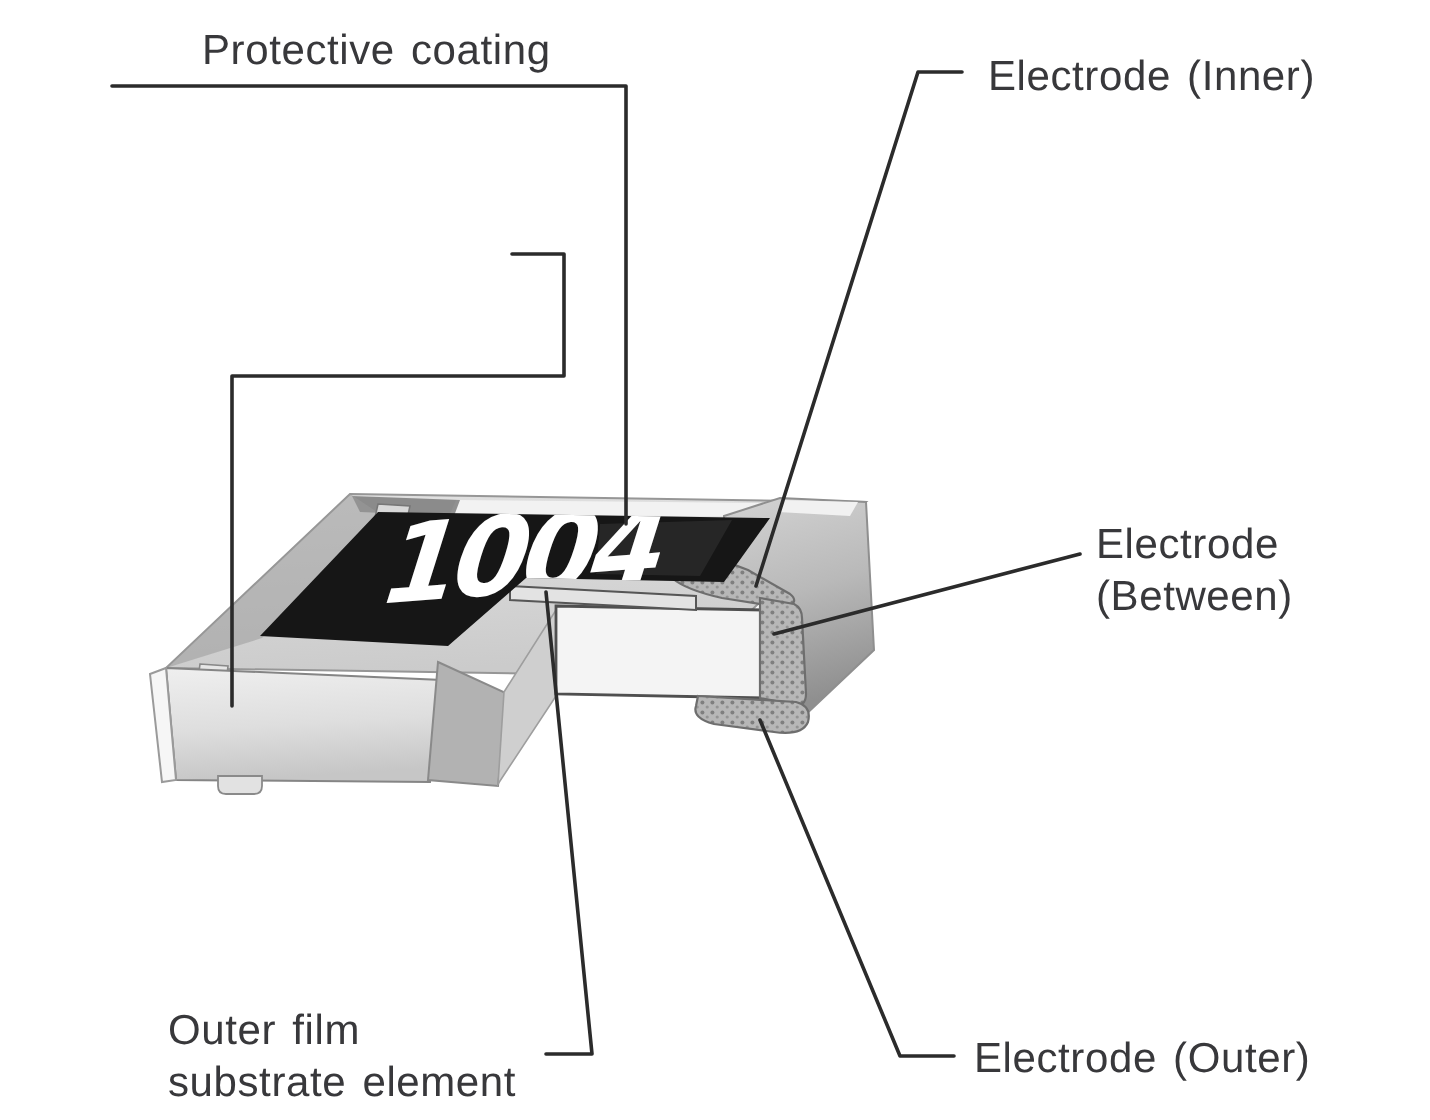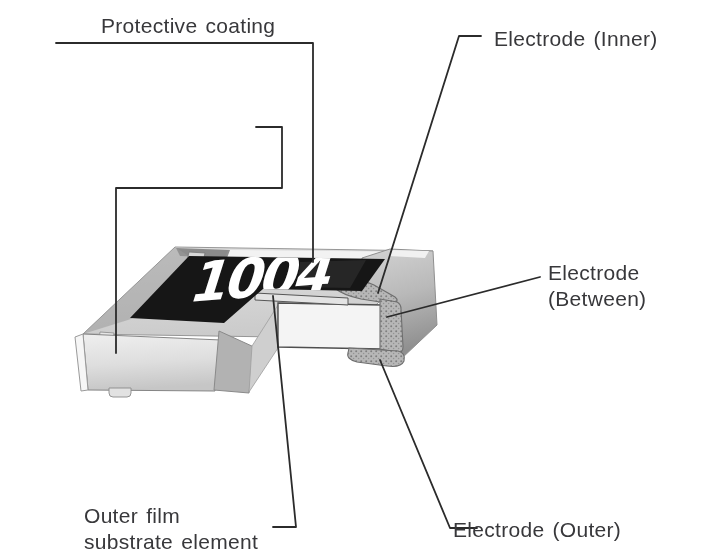--- a/index.html
+++ b/index.html
@@ -19,21 +19,21 @@
     letter-spacing:0.3px;
     word-spacing:2px;
     white-space:nowrap;
     font-weight:400;
   }
   .lbl-protective{left:56px;top:13px;margin-left:45px;}
   .lbl-alumina{left:56px;top:114px;}
   .lbl-inner{left:494px;top:26px;text-align:right;}
   .lbl-between{left:548px;top:260px;}
   .lbl-thickfilm{left:84px;top:503px;}
-  .lbl-outer{left:453px;top:517px;}
+  .lbl-outer{left:487px;top:517px;}
 </style>
 </head>
 <body>
 
 <div class="stage">
 
   <svg width="715" height="560" viewBox="0 0 715 560">
     <defs>
       <linearGradient id="gradTop" x1="0" y1="0" x2="0.25" y2="1">
         <stop offset="0" stop-color="#e2e2e2"></stop>

